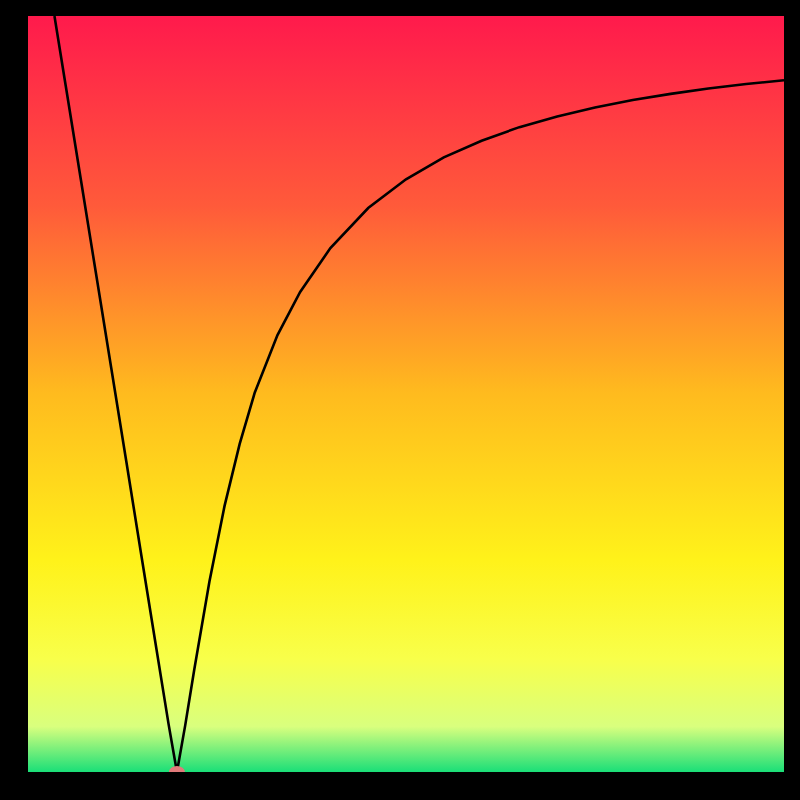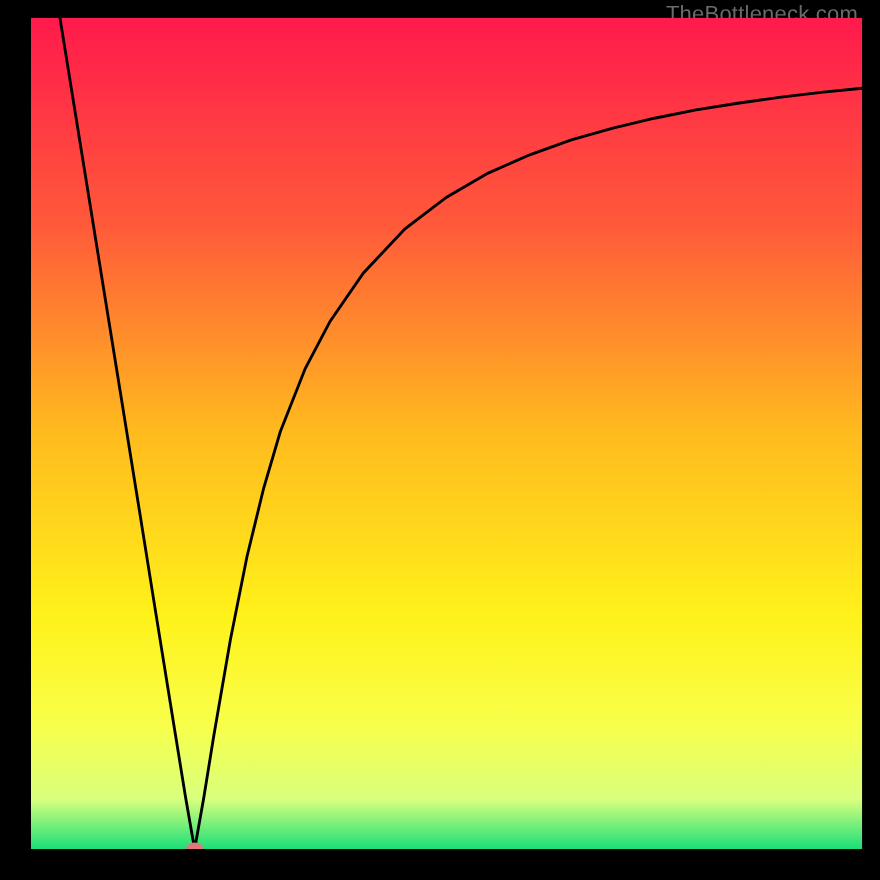--- a/index.html
+++ b/index.html
@@ -34,21 +34,20 @@
     font-weight: 500;
     letter-spacing: 0.2px;
     white-space: nowrap;
   }
 </style>
 </head>
 <body>
 
 <div class="chart-wrap">
 
-  <div class="watermark">TheBottleneck.com</div>
 
   <div class="plot-area">
     <svg id="chart-svg" viewBox="0 0 100 100" preserveAspectRatio="none" width="756" height="756">
       <defs>
         <linearGradient id="bg-grad" x1="0" y1="0" x2="0" y2="1">
             <stop offset="0%" stop-color="#ff1a4c"></stop>
             <stop offset="25%" stop-color="#ff5a3a"></stop>
             <stop offset="50%" stop-color="#ffbb1e"></stop>
             <stop offset="72%" stop-color="#fff21a"></stop>
             <stop offset="85%" stop-color="#f8ff4a"></stop>

